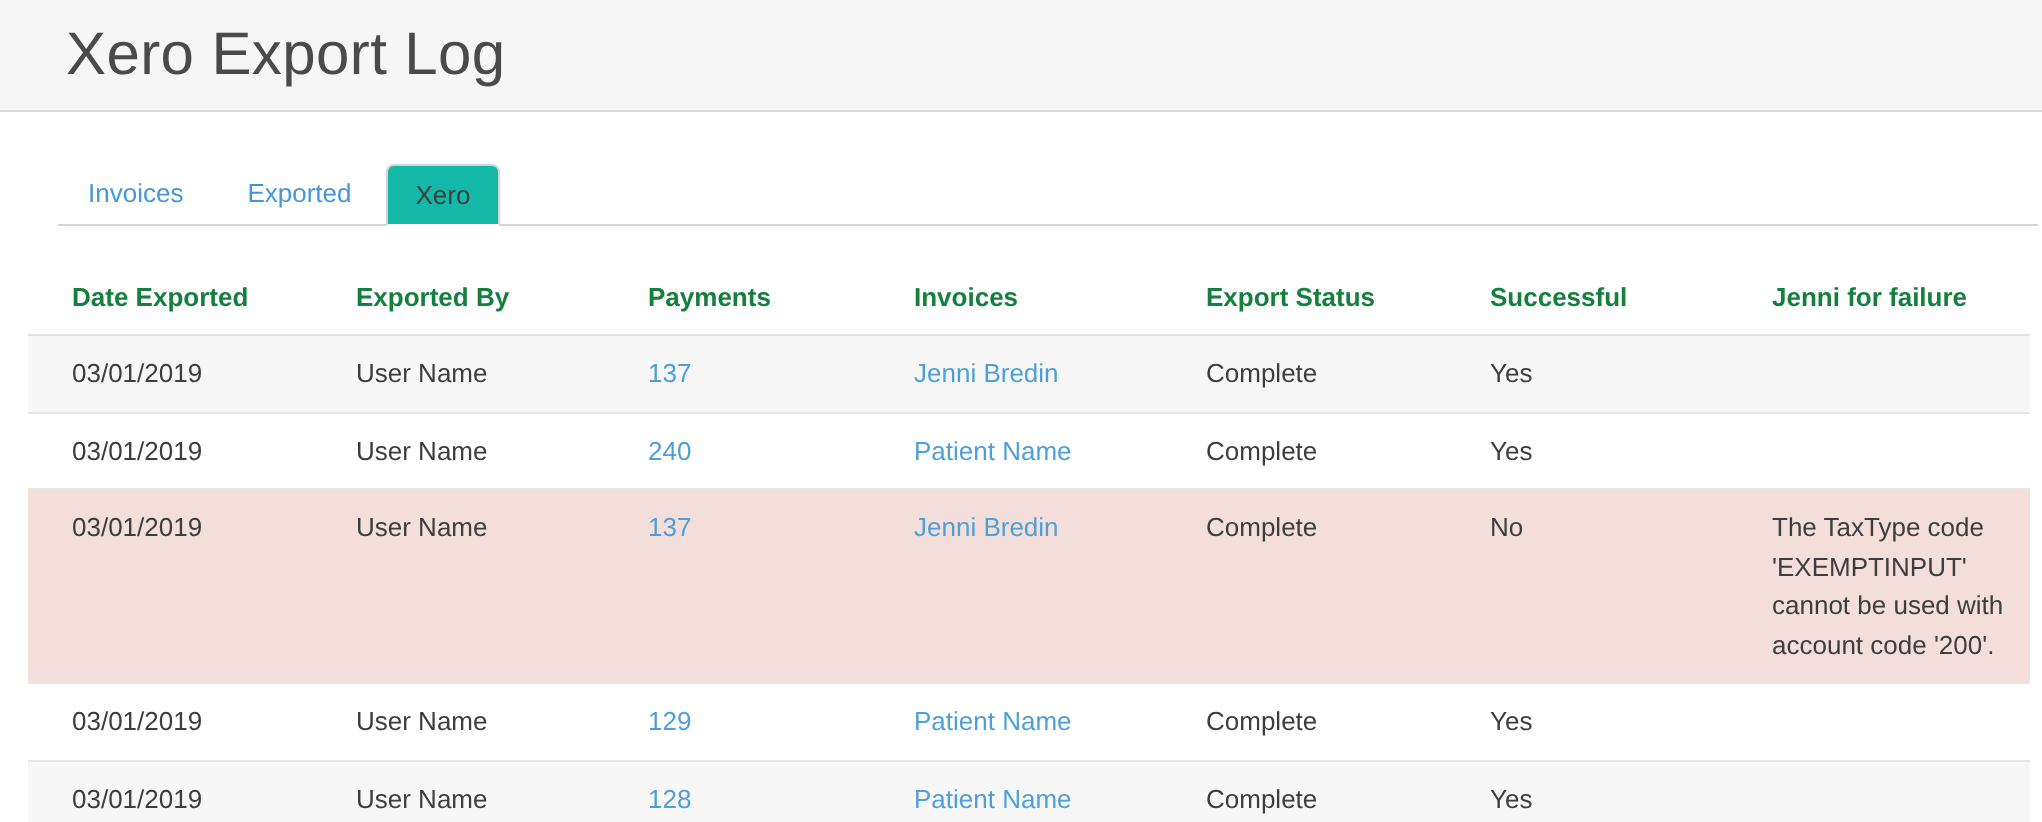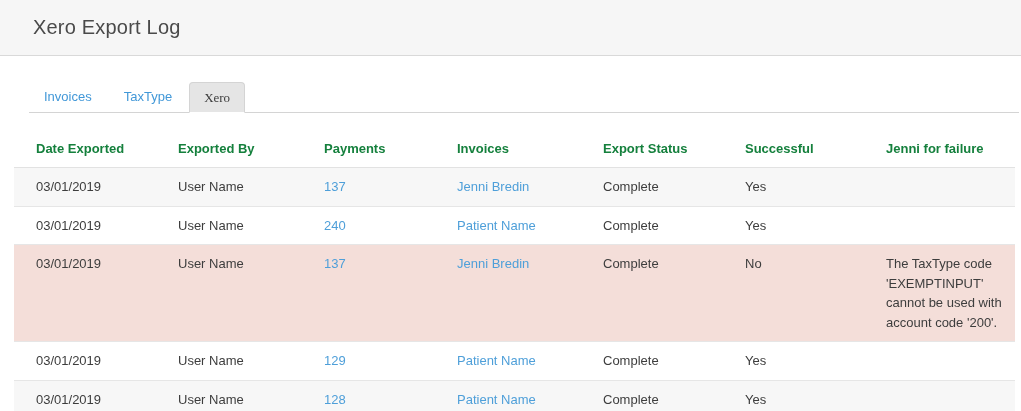--- a/index.html
+++ b/index.html
@@ -12,21 +12,21 @@
   
   .page-header {
     height: 56px;
     background: #f6f6f6;
     border-bottom: 1px solid #d9d9d9;
     display: flex;
     align-items: center;
     padding-left: 33px;
   }
   .page-title {
-    font-size: 20px;
+    font-size: 30px;
     font-weight: 400;
     color: #4a4a4a;
     letter-spacing: 0.2px;
   }
   
   .tab-bar {
     margin: 25px 2px 0 29px;
     border-bottom: 1px solid #d4d4d4;
     display: flex;
     align-items: flex-end;
@@ -35,27 +35,26 @@
     font-size: 13px;
     line-height: 15px;
     padding: 7px 14px;
     margin-right: 2px;
     color: #4298d8;
     cursor: pointer;
     border: 1px solid transparent;
     white-space: nowrap;
   }
   .tab.active {
-    background: #e5e5e5;
+    background: #14b8a6;
     color: #3c3c3c;
     border: 1px solid #d4d4d4;
     border-bottom-color: #ffffff;
     border-radius: 4px 4px 0 0;
     margin-bottom: -1px;
-    font-family: Liberation Serif, serif;
   }
   
   table.export-log {
     margin: 16px 6px 0 14px;
     width: 1001px;
     border-collapse: collapse;
     table-layout: fixed;
   }
   .export-log th {
     text-align: left;
@@ -93,21 +92,21 @@
 </style>
 </head>
 <body>
 
 <div class="page-header">
   <h1 class="page-title">Xero Export Log</h1>
 </div>
 
 <nav class="tab-bar">
     <div class="tab">Invoices</div>
-    <div class="tab">TaxType</div>
+    <div class="tab">Exported</div>
     <div class="tab active">Xero</div>
   </nav>
 
 <table class="export-log">
   <colgroup>
     <col class="c-date">
       <col class="c-user">
       <col class="c-invoice">
       <col class="c-patient">
     <col class="c-status">

